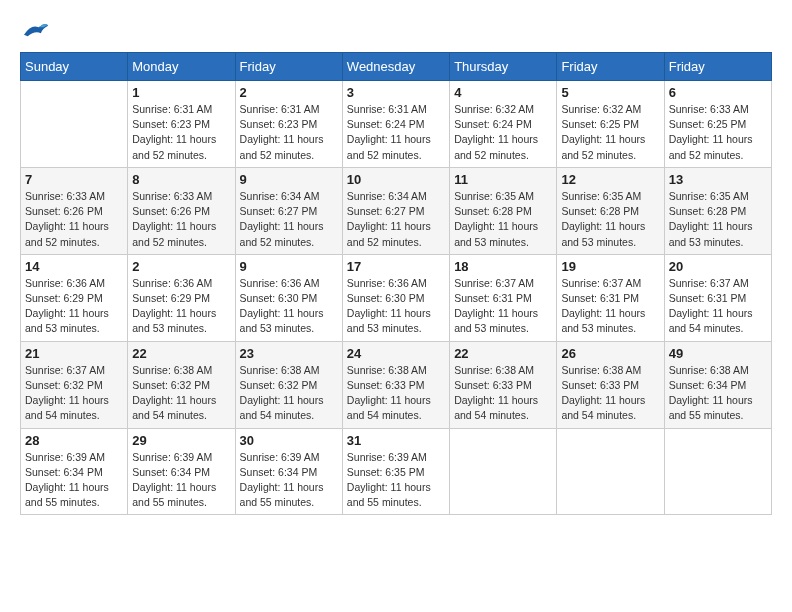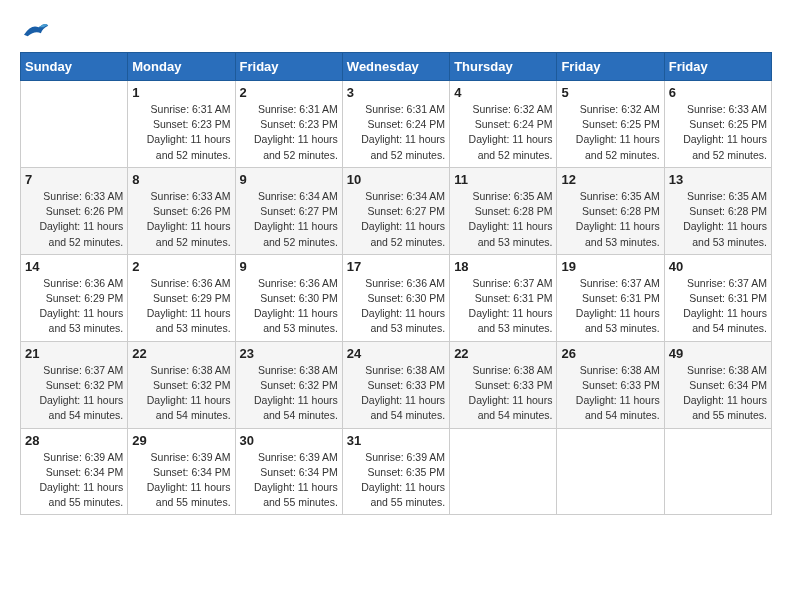--- a/index.html
+++ b/index.html
@@ -51,21 +51,21 @@
       width: 100%;
       border-collapse: collapse;
       font-size: 11px;
     }
     thead tr th {
       background-color: #2a6ebb;
       color: #fff;
       padding: 6px 4px;
       text-align: left;
       font-size: 13px;
-      font-weight: bold;
+      font-weight: normal;
       border: 1px solid #1d5a9a;
     }
     tbody tr td {
       border: 1px solid #ccc;
       vertical-align: top;
       padding: 4px;
       height: 80px;
       width: calc(100% / 7);
     }
     tbody tr:nth-child(odd) td {
@@ -78,21 +78,20 @@
       font-weight: bold;
       font-size: 13px;
       color: #222;
       display: block;
       margin-bottom: 2px;
     }
     .day-info {
       color: #333;
       font-size: 10.5px;
       line-height: 1.45;
-      text-align: right;
     }
     .empty-cell {
       background-color: #f9f9f9;
     }
   </style>
 </head>
 <body>
 
 <div class="header-area">
   <div class="logo">
@@ -275,21 +274,21 @@
       </td>
         <td>
         <span class="day-number">19</span>
         <div class="day-info">
           Sunrise: 6:37 AM<br>
           Sunset: 6:31 PM<br>
           Daylight: 11 hours <br>and 53 minutes.
         </div>
       </td>
         <td>
-        <span class="day-number">40</span>
+        <span class="day-number">20</span>
         <div class="day-info">
           Sunrise: 6:37 AM<br>
           Sunset: 6:31 PM<br>
           Daylight: 11 hours <br>and 54 minutes.
         </div>
       </td>
       </tr>
       <tr>
         <td>
         <span class="day-number">21</span>

